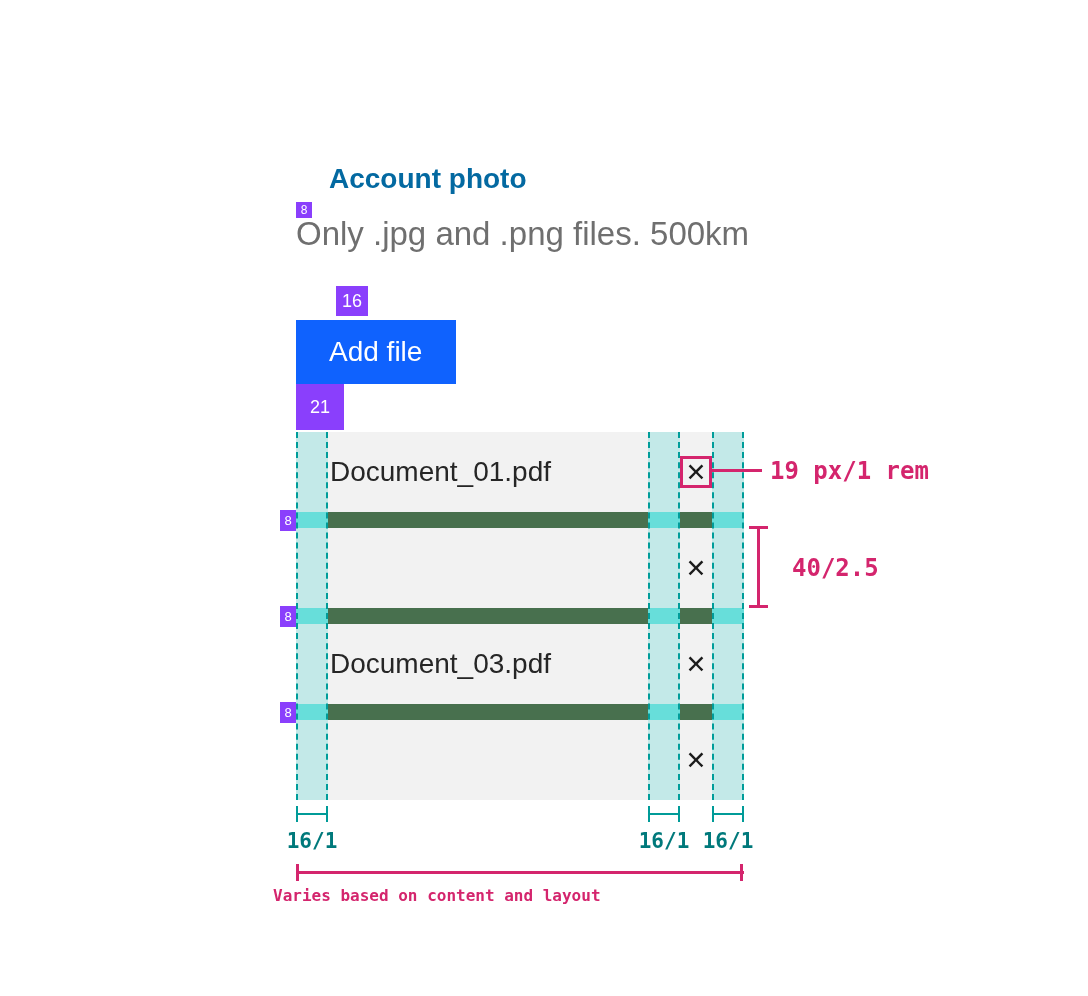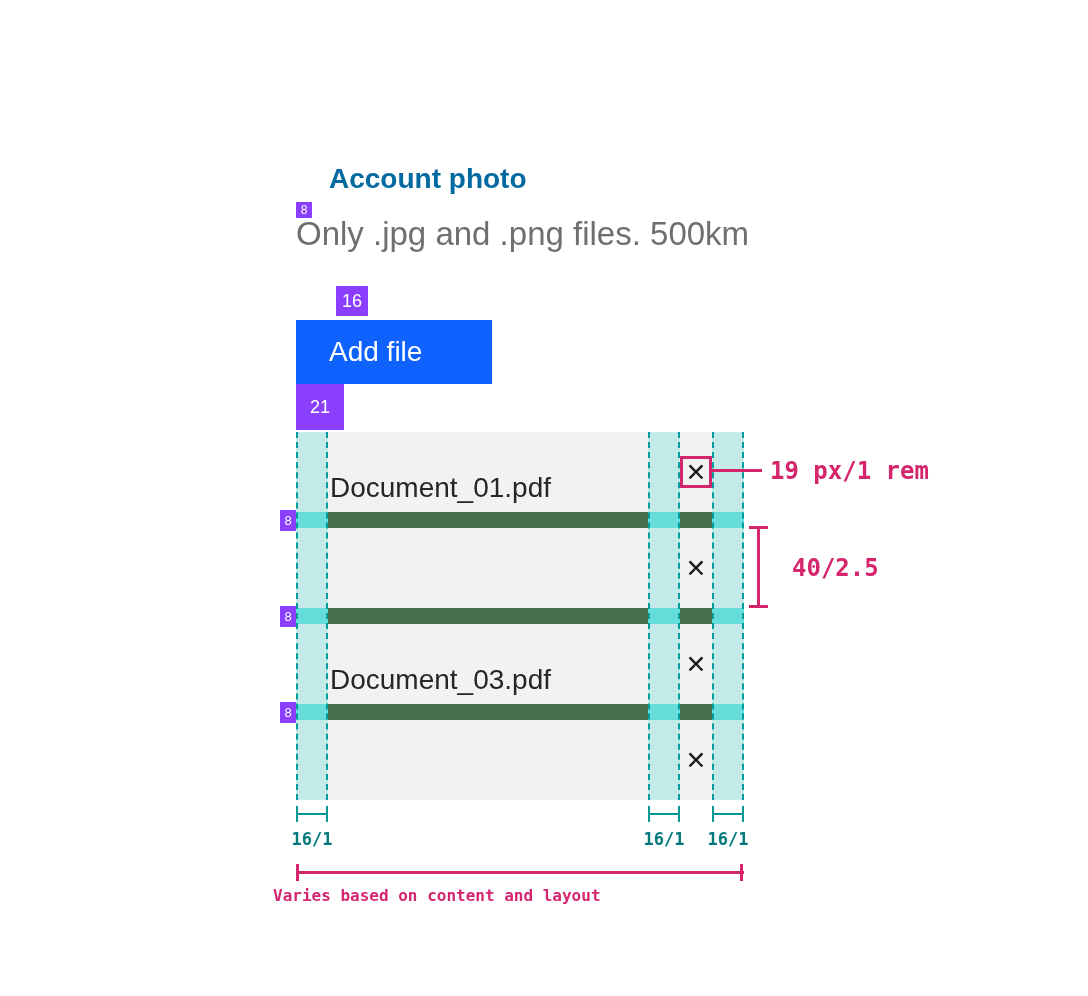--- a/index.html
+++ b/index.html
@@ -14,28 +14,28 @@
   .helper{left:296px;top:217px;font-size:33px;line-height:34px;color:#6f6f6f;}
 
   
   .badge{background:#8a3ffc;color:#ffffff;display:flex;align-items:center;justify-content:center;z-index:6;}
   .badge-8-top{left:296px;top:202px;width:16px;height:16px;font-size:12px;}
   .badge-16{left:296px;top:286px;width:32px;height:30px;font-size:18px;margin-left:40px;}
   .badge-24{left:296px;top:384px;width:48px;height:46px;font-size:18px;}
   .gap-badge{width:16px;height:21px;left:280px;font-size:13px;}
 
   
-  .add-file{left:296px;top:320px;width:196px;height:64px;background:#0f62fe;border:none;
+  .add-file{left:296px;top:320px;width:160px;height:64px;background:#0f62fe;border:none;
     color:#ffffff;font-size:28px;font-family:"Liberation Sans",sans-serif;text-align:left;
     padding:0 0 0 33px;cursor:pointer;}
 
   
   .list{left:296px;top:432px;width:448px;height:368px;z-index:1;}
   .file-row{position:absolute;left:0;width:448px;height:80px;background:#f2f2f2;}
-  .file-row .fname{position:absolute;left:34px;top:16px;height:80px;display:flex;align-items:center;
+  .file-row .fname{position:absolute;left:34px;top:0;height:80px;display:flex;align-items:center;
     font-size:28px;color:#262626;}
   .close-btn{position:absolute;left:384px;top:0;width:32px;height:80px;display:flex;
     align-items:center;justify-content:center;font-size:25px;color:#1b1b1b;cursor:pointer;
     background:none;border:none;font-family:"DejaVu Sans",sans-serif;}
   .gap-bar{position:absolute;left:0;width:448px;height:16px;background:#48704e;}
 
   
   .seg{width:32px;height:16px;background:#6fe3de;z-index:2;}
   .col{top:432px;width:32px;height:368px;background:rgba(85,212,209,0.30);
     border-left:2px dashed #009d9a;border-right:2px dashed #009d9a;box-sizing:border-box;z-index:3;}
@@ -48,21 +48,21 @@
   .mono{font-family:"DejaVu Sans Mono",monospace;font-weight:600;white-space:nowrap;}
   .lbl-16px{left:770px;top:457px;font-size:24px;}
   .bracket-line{left:757px;top:528px;width:3px;height:80px;background:#d4256d;z-index:5;}
   .bracket-cap{left:749px;width:19px;height:3px;background:#d4256d;z-index:5;}
   .cap-top{top:526px;} .cap-bot{top:605px;}
   .lbl-40{left:792px;top:554px;font-size:24px;}
 
   
   .teal-tick{top:806px;width:2px;height:16px;background:#009b98;z-index:5;}
   .teal-line{top:813px;height:2px;background:#009b98;z-index:5;}
-  .teal-lbl{top:829px;width:60px;text-align:center;font-size:17px;color:#00797b;}
+  .teal-lbl{top:829px;width:60px;text-align:center;font-size:21px;color:#00797b;}
 
   
   .pr-tick{top:864px;width:3px;height:17px;background:#d4256d;z-index:5;}
   .pr-line{left:296px;top:871px;width:448px;height:3px;background:#d4256d;z-index:5;}
   .lbl-varies{left:273px;top:886px;font-size:16px;}
 </style>
 </head>
 <body>
 
 <div class="canvas">

